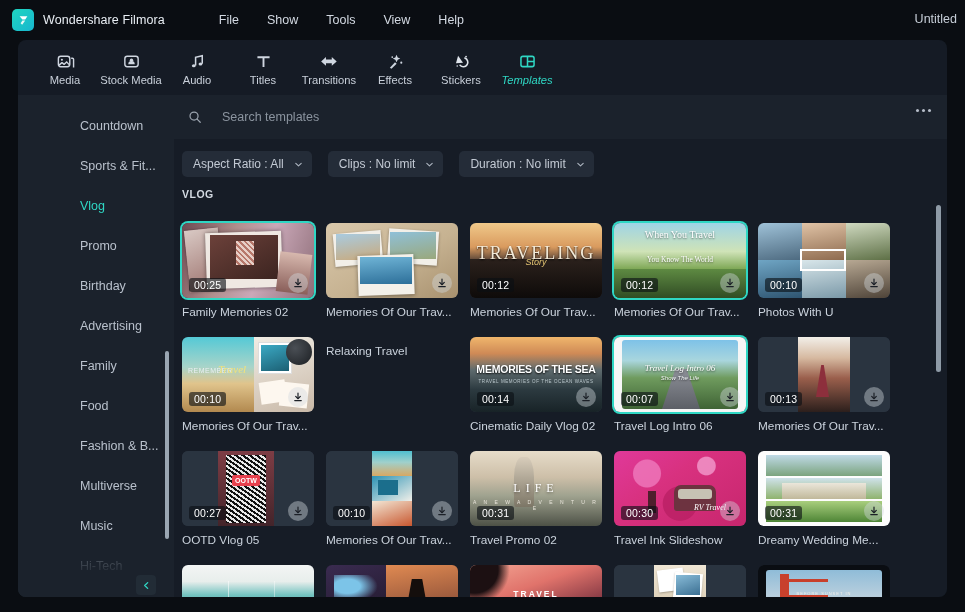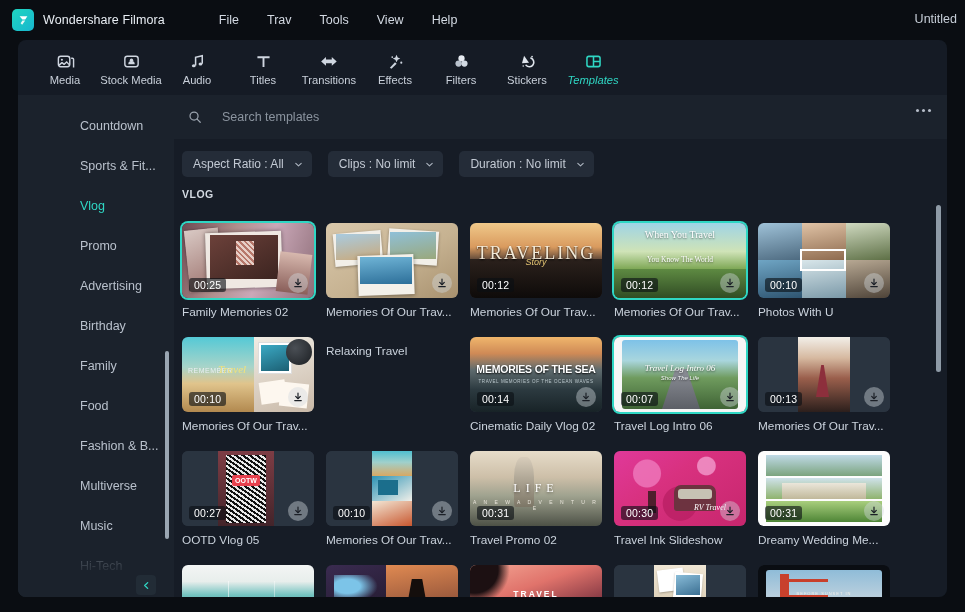--- a/index.html
+++ b/index.html
@@ -194,21 +194,21 @@
 <div class="titlebar">
   <div class="logo">
     <svg width="13" height="13" viewBox="0 0 13 13">
       <path d="M2.6 2.3 L10.4 2.3 L8.2 5.6 L5.4 5.6 Z" fill="#ffffff"></path>
       <path d="M5.4 6.4 L8.2 6.4 L5.2 10.7 L3.6 9.2 Z" fill="#eaf7f5"></path>
     </svg>
   </div>
   <div class="app-title">Wondershare Filmora</div>
   <div class="menu">
     <div class="menu-item">File</div>
-    <div class="menu-item">Trav</div>
+    <div class="menu-item">Show</div>
     <div class="menu-item">Tools</div>
     <div class="menu-item">View</div>
     <div class="menu-item">Help</div>
   </div>
   <div class="doc-title">Untitled</div>
 </div>
 
 <div class="toolbar">
   <div class="toolbar-inner">
 
@@ -269,30 +269,20 @@
         <svg width="20" height="19" viewBox="0 0 20 20">
           <path d="M11.6 3.0 l1.25 2.7 2.7 1.25 -2.7 1.25 -1.25 2.7 -1.25-2.7 -2.7-1.25 2.7-1.25z" fill="#cfd6e0"></path>
           <path d="M4.6 16.6 L10.0 10.8 L11.7 12.3 L6.3 17.6z" fill="#cfd6e0"></path>
           <circle cx="16.6" cy="11.2" r="1.1" fill="#cfd6e0"></circle>
           <circle cx="7.1" cy="5.3" r=".9" fill="#cfd6e0"></circle>
         </svg>
       </span>
       <span class="lbl">Effects</span>
     </div>
 
-    <div class="tool">
-      <span class="ico">
-        <svg width="19" height="19" viewBox="0 0 20 20">
-          <circle cx="10" cy="6.8" r="3.3" fill="#e6ebf1"></circle>
-          <circle cx="6.9" cy="12.2" r="3.3" fill="#b9c2cd"></circle>
-          <circle cx="13.1" cy="12.2" r="3.3" fill="#d2dae3"></circle>
-        </svg>
-      </span>
-      <span class="lbl">Filters</span>
-    </div>
 
     <div class="tool">
       <span class="ico">
         <svg width="19" height="19" viewBox="0 0 20 20" fill="none">
           <path d="M6.4 4.0 L11.6 11.3 L4.2 11.9z" fill="#dfe5ec"></path>
           <path d="M13.6 6.4a4.7 4.7 0 1 1-5.1 7.6" stroke="#dfe5ec" stroke-width="1.7" stroke-linecap="round"></path>
           <circle cx="14.8" cy="4.8" r=".9" fill="#dfe5ec"></circle>
           <circle cx="5.5" cy="14.8" r=".8" fill="#dfe5ec"></circle>
         </svg>
       </span>
@@ -311,22 +301,22 @@
 
   </div>
 </div>
 
 <div class="sidebar">
   <div class="side-list">
     <div class="side-item">Countdown</div>
     <div class="side-item">Sports &amp; Fit...</div>
     <div class="side-item active">Vlog</div>
     <div class="side-item">Promo</div>
+    <div class="side-item">Birthday</div>
     <div class="side-item">Advertising</div>
-    <div class="side-item">Birthday</div>
     <div class="side-item">Family</div>
     <div class="side-item">Food</div>
     <div class="side-item">Fashion &amp; B...</div>
     <div class="side-item">Multiverse</div>
     <div class="side-item">Music</div>
     <div class="side-item faded">Hi-Tech</div>
   </div>
   <div class="side-fade"></div>
   <div class="side-scroll"></div>
 </div>

